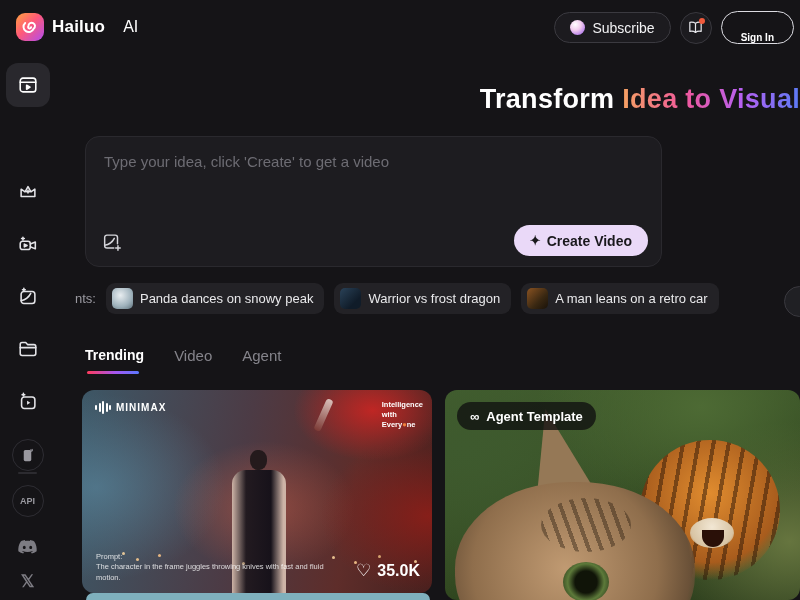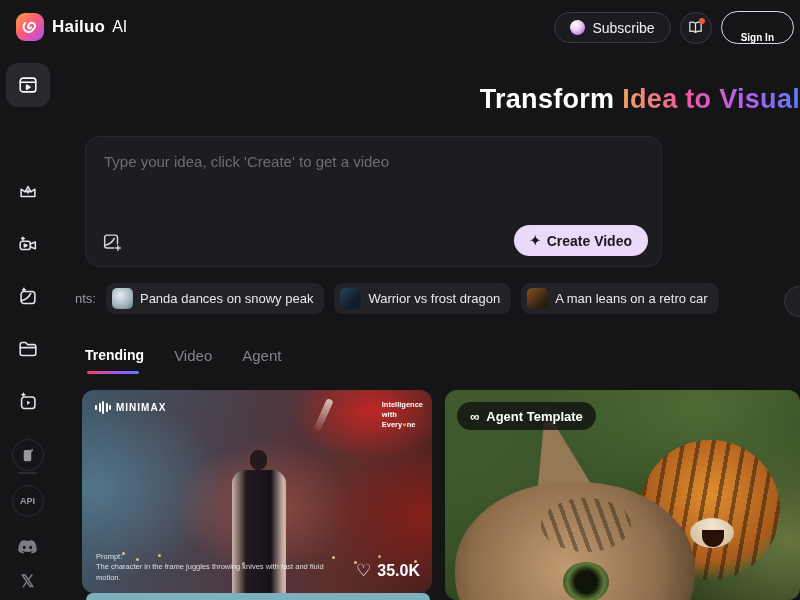--- a/index.html
+++ b/index.html
@@ -7,21 +7,21 @@
   body { font-family:"Liberation Sans", sans-serif; }
   #app { position:relative; width:800px; height:600px; background:#151417; overflow:hidden; }
 
   
   .header { position:absolute; top:0; left:0; right:0; height:55px; }
   .brand { position:absolute; left:16px; top:13px; display:flex; align-items:center; gap:8px; cursor:pointer; }
   .logo-mark { width:28px; height:28px; border-radius:9px;
     background:linear-gradient(135deg,#ffa23e 0%,#ff5a78 45%,#b14cf0 100%);
     display:flex; align-items:center; justify-content:center; }
   .brand-text { color:#fff; font-size:17px; font-weight:700; letter-spacing:.2px; }
-  .brand-suffix { color:#fff; font-size:16px; font-weight:400; margin-left:7px; }
+  .brand-suffix { color:#fff; font-size:16px; font-weight:400; margin-left:18px; }
   .header-right { position:absolute; right:6px; top:11px; display:flex; align-items:center; gap:9px; }
   .pill-btn { display:flex; align-items:center; gap:7px; height:31px; padding:0 15px;
     border:1px solid #3b3a40; border-radius:16px; background:#1c1b1f; color:#f2f2f4;
     font-size:14px; cursor:pointer; }
   .shell-icon { width:15px; height:15px; border-radius:50%;
     background:radial-gradient(circle at 35% 30%, #ffffff, #f3cdee 40%, #c08cec 72%, #9159d6); }
   .icon-circle-btn { width:32px; height:32px; border:1px solid #39383e; border-radius:50%;
     background:#1c1b1f; display:flex; align-items:center; justify-content:center; position:relative; cursor:pointer; }
   .noti-dot { position:absolute; top:5px; right:6px; width:6px; height:6px; border-radius:50%; background:#f05a3c; }
   .signin-btn { height:33px; padding:0 19px; border:1.5px solid #dcdce2; border-radius:17px;

